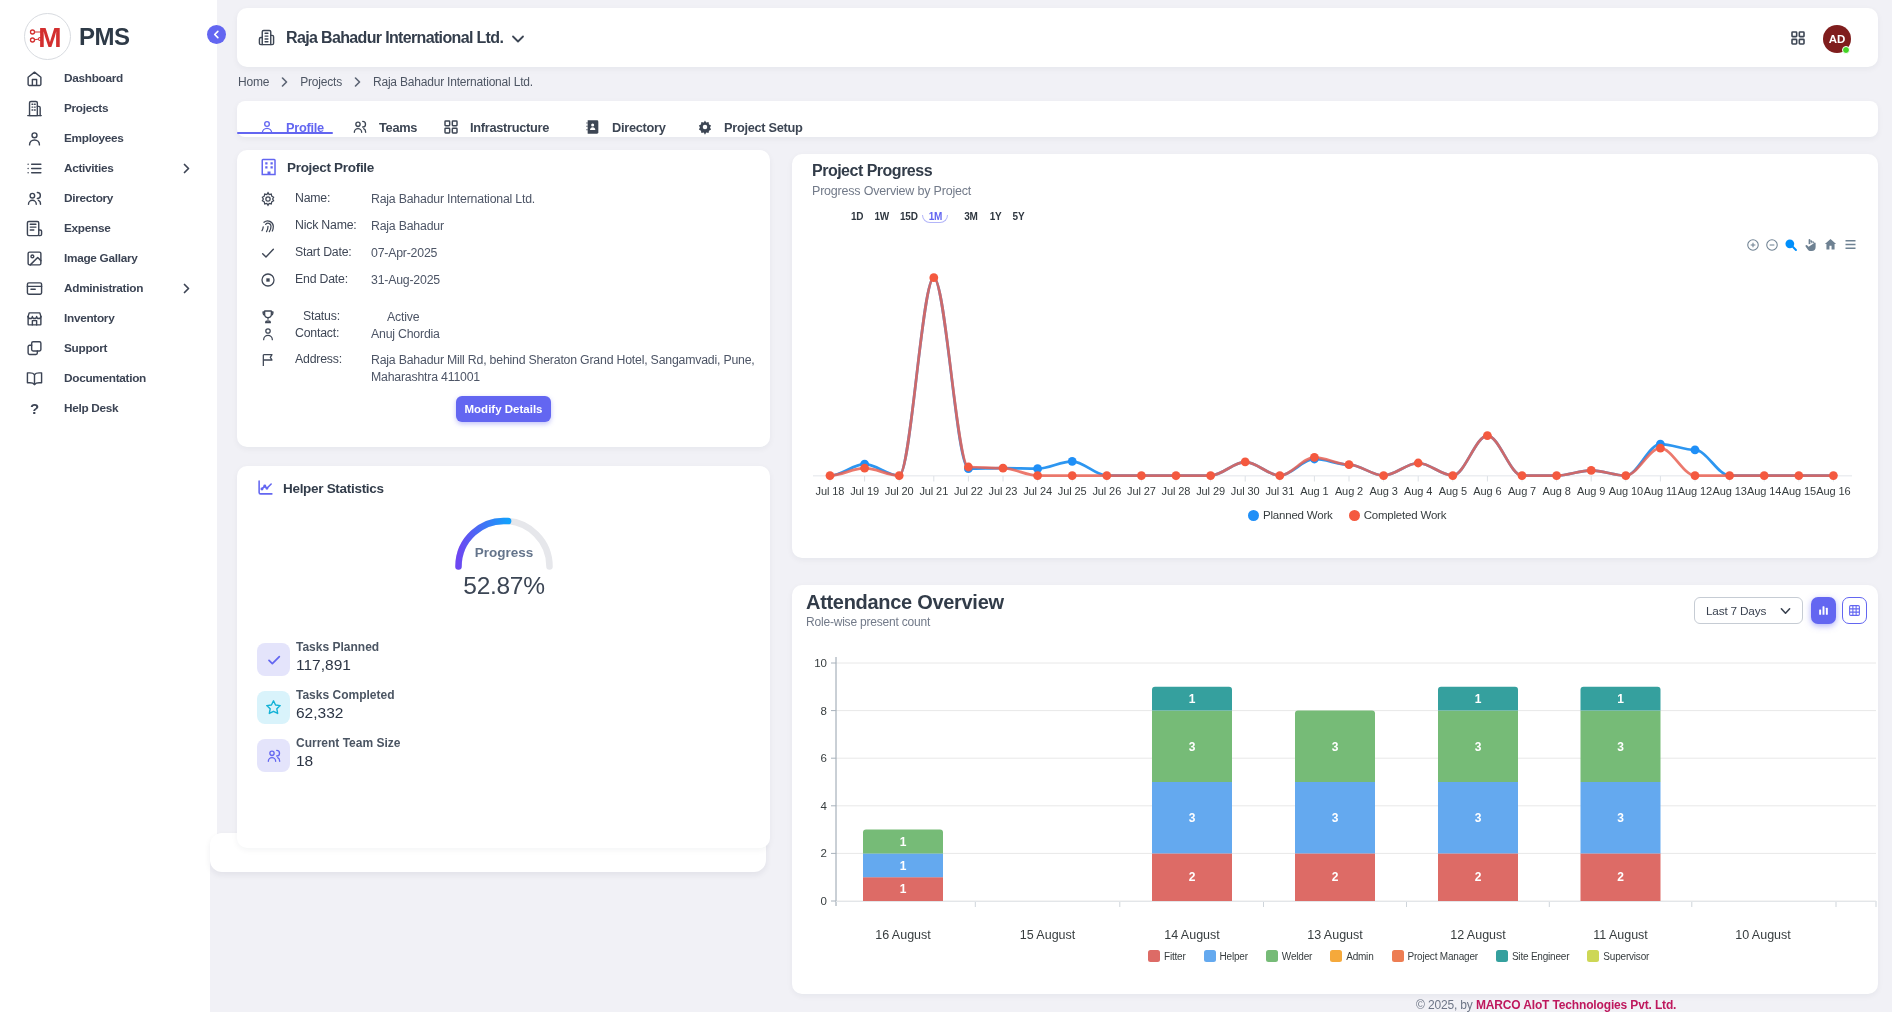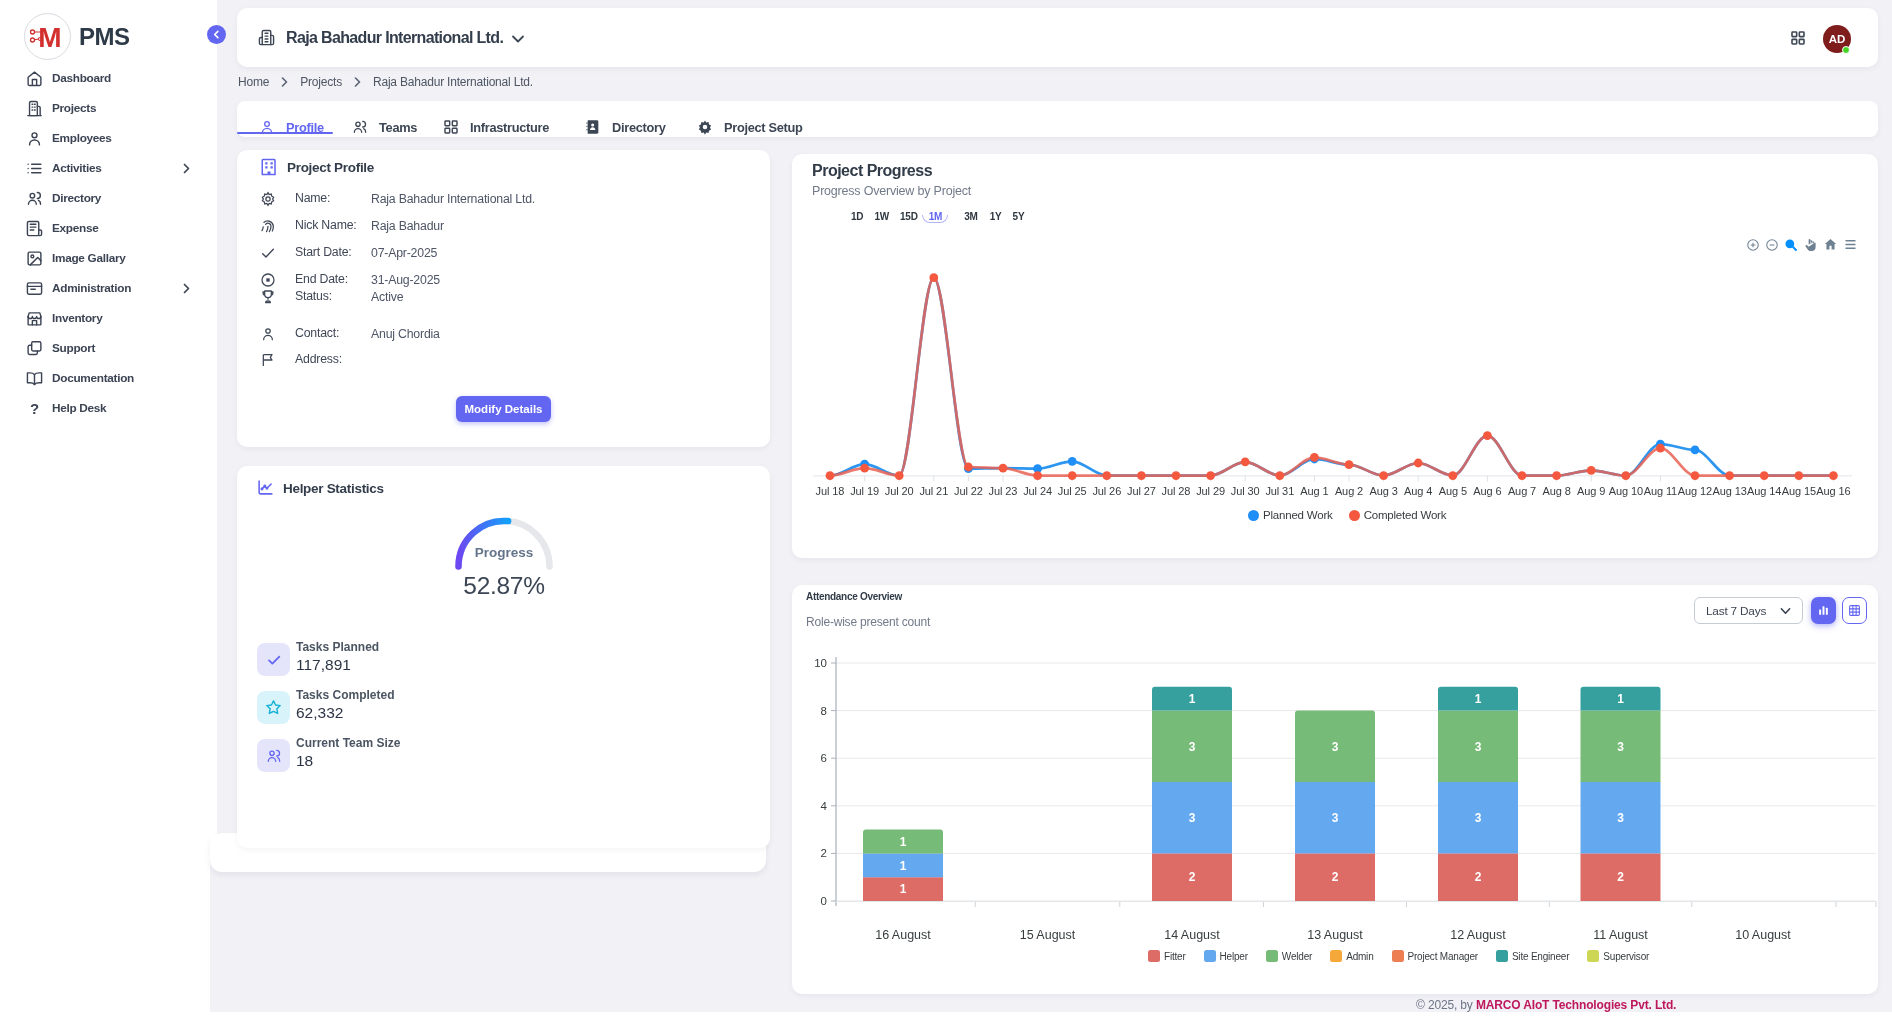--- a/index.html
+++ b/index.html
@@ -29,21 +29,21 @@
 </div>
 <div class="abs" style="left:79px;top:23px;font-size:24px;font-weight:bold;color:#2e3a47;letter-spacing:-0.5px;">PMS</div>
 
 <div class="abs" style="left:207px;top:25px;width:19px;height:19px;border-radius:50%;background:#6366f1;color:#fff;display:flex;align-items:center;justify-content:center;z-index:30;">
 <svg width="9" height="9" viewBox="0 0 10 10">
       <path d="M6.5 1.5 L3 5 L6.5 8.5" stroke="#fff" stroke-width="1.8" fill="none" stroke-linecap="round" stroke-linejoin="round"></path>
     </svg>
 </div>
 
 <style>
-.mi { position:absolute; left:26px; width:180px; height:30px; display:flex; align-items:center; color:#3c4454; }
+.mi { position:absolute; left:26px; width:180px; height:30px; display:flex; align-items:center; color:#3c4454;gap:12px; }
 .mi svg { flex:0 0 17px; }
 .mi .t { margin-left:9px; font-size:11.8px; font-weight:bold; letter-spacing:-0.3px; color:#3c4454; }
 .mi .ch { position:absolute; left:157px; }
 </style>
 <div class="mi" style="top:63px;">
 <svg width="17" height="17" viewBox="0 0 24 24" fill="none" stroke="#3c4454" stroke-width="2" stroke-linecap="round" stroke-linejoin="round">
       <path d="M3 10.2 12 3l9 7.2V20a1.8 1.8 0 0 1-1.8 1.8H4.8A1.8 1.8 0 0 1 3 20Z"></path>
       <path d="M9 21.5v-8h6v8"></path>
     </svg>
 <span class="t">Dashboard</span>
@@ -267,21 +267,21 @@
 
 <div class="prow" style="top:272px;">
 <svg width="16" height="16" viewBox="0 0 24 24" fill="none" stroke="#3f4756" stroke-width="1.9">
       <circle cx="12" cy="12" r="9"></circle>
       <rect x="9.5" y="9.5" width="5" height="5" fill="#3f4756" stroke="none"></rect>
     </svg>
 <span class="lbl">End Date:</span>
     <span class="val">31-Aug-2025</span>
   </div>
 
-<div class="prow" style="top:289px;">
+<div class="prow" style="top:309px;gap:8px;">
 <svg width="16" height="16" viewBox="0 0 24 24" fill="none" stroke="#3f4756" stroke-width="1.9" stroke-linejoin="round">
       <path d="M7 3h10v5a5 5 0 0 1-10 0Z"></path>
       <path d="M7 4.5H4.5a0 0 0 0 0 0 0c0 2.5 1 4.5 2.8 4.8M17 4.5h2.5c0 2.5-1 4.5-2.8 4.8"></path>
       <path d="M12 13v3"></path>
       <path d="M8.5 20.5c0-1.6 1.6-2.5 3.5-2.5s3.5.9 3.5 2.5Z"></path>
     </svg>
 <span class="lbl">Status:</span>
     <span class="val">Active</span>
   </div>
 
@@ -293,20 +293,21 @@
 <span class="lbl">Contact:</span>
     <span class="val">Anuj Chordia</span>
   </div>
 
 <div class="prow" style="top:352px;">
 <svg width="16" height="16" viewBox="0 0 24 24" fill="none" stroke="#3f4756" stroke-width="1.9" stroke-linejoin="round">
       <path d="M5 21V4"></path>
       <path d="M5 4h13l-2.5 4L18 12H5"></path>
     </svg>
 <span class="lbl">Address:</span>
+    <span class="val">Raja Bahadur Mill Rd, behind Sheraton Grand Hotel, Sangamvadi, Pune, Maharashtra 411001</span>
   </div>
 
 <div class="abs" style="left:456px;top:396px;width:95px;height:26px;background:#6366f1;border-radius:6px;color:#fff;font-size:11.5px;font-weight:bold;display:flex;align-items:center;justify-content:center;box-shadow:0 2px 5px rgba(99,102,241,0.4);">Modify Details</div>
 
 <div class="card" style="left:210px;top:833px;width:556px;height:39px;border-radius:12px;box-shadow:0 3px 6px rgba(25,30,60,0.07);"></div>
 <div class="card" style="left:237px;top:466px;width:533px;height:382px;"></div>
 <div class="abs" style="left:257px;top:479px;">
 <svg width="17" height="17" viewBox="0 0 24 24" fill="none" stroke="#6366f1" stroke-width="2.2" stroke-linecap="round" stroke-linejoin="round">
       <path d="M3 3v16a2 2 0 0 0 2 2h16"></path>
       <path d="M7 14l4-4 3 3 6-6"></path>
@@ -502,21 +503,21 @@
 </svg>
 
 <div class="abs" style="left:1248px;top:509px;display:flex;align-items:center;font-size:11.5px;letter-spacing:-0.2px;color:#373d3f;">
 <span style="width:11px;height:11px;border-radius:50%;background:#1f8ff7;margin-right:4px;"></span>
     <span>Planned Work</span>
 <span style="width:11px;height:11px;border-radius:50%;background:#f4593f;margin-left:16px;margin-right:4px;"></span>
     <span>Completed Work</span>
 </div>
 
 <div class="card" style="left:792px;top:585px;width:1086px;height:409px;"></div>
-<div class="abs" style="left:806px;top:591px;font-size:10px;letter-spacing:-0.3px;font-weight:bold;color:#323c49;">Attendance Overview</div>
+<div class="abs" style="left:806px;top:591px;font-size:20px;letter-spacing:-0.3px;font-weight:bold;color:#323c49;">Attendance Overview</div>
 <div class="abs" style="left:806px;top:615px;font-size:12px;letter-spacing:-0.2px;color:#727a89;">Role-wise present count</div>
 <div class="abs" style="left:1694px;top:597px;width:109px;height:27px;border:1px solid #c6ccd4;border-radius:6px;background:#fff;display:flex;align-items:center;justify-content:space-between;padding:0 11px;font-size:11.8px;letter-spacing:-0.2px;color:#3a4250;">Last 7 Days <svg width="11" height="8" viewBox="0 0 12 8">
       <path d="M1.5 1.5 6 6.5 10.5 1.5" stroke="#3a4250" stroke-width="1.7" fill="none" stroke-linecap="round" stroke-linejoin="round"></path>
     </svg></div>
 <div class="abs" style="left:1811px;top:597px;width:25px;height:27px;background:#6366f1;border-radius:7px;display:flex;align-items:center;justify-content:center;box-shadow:0 2px 6px rgba(99,102,241,0.5);">
 <svg width="13" height="13" viewBox="0 0 24 24" fill="#fff">
       <rect x="4" y="10" width="3.6" height="10" rx="1"></rect>
       <rect x="10.2" y="4" width="3.6" height="16" rx="1"></rect>
       <rect x="16.4" y="7" width="3.6" height="13" rx="1"></rect>
     </svg>

